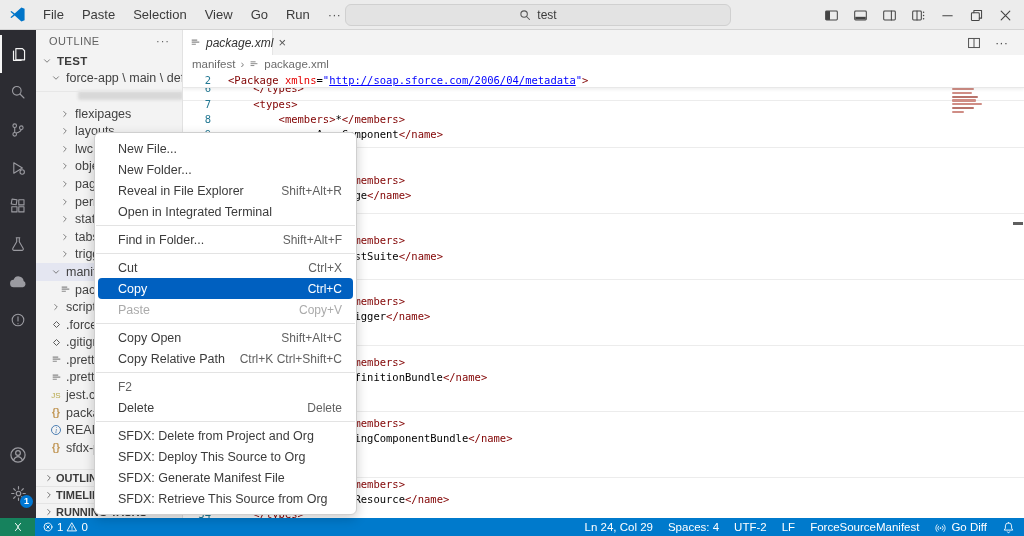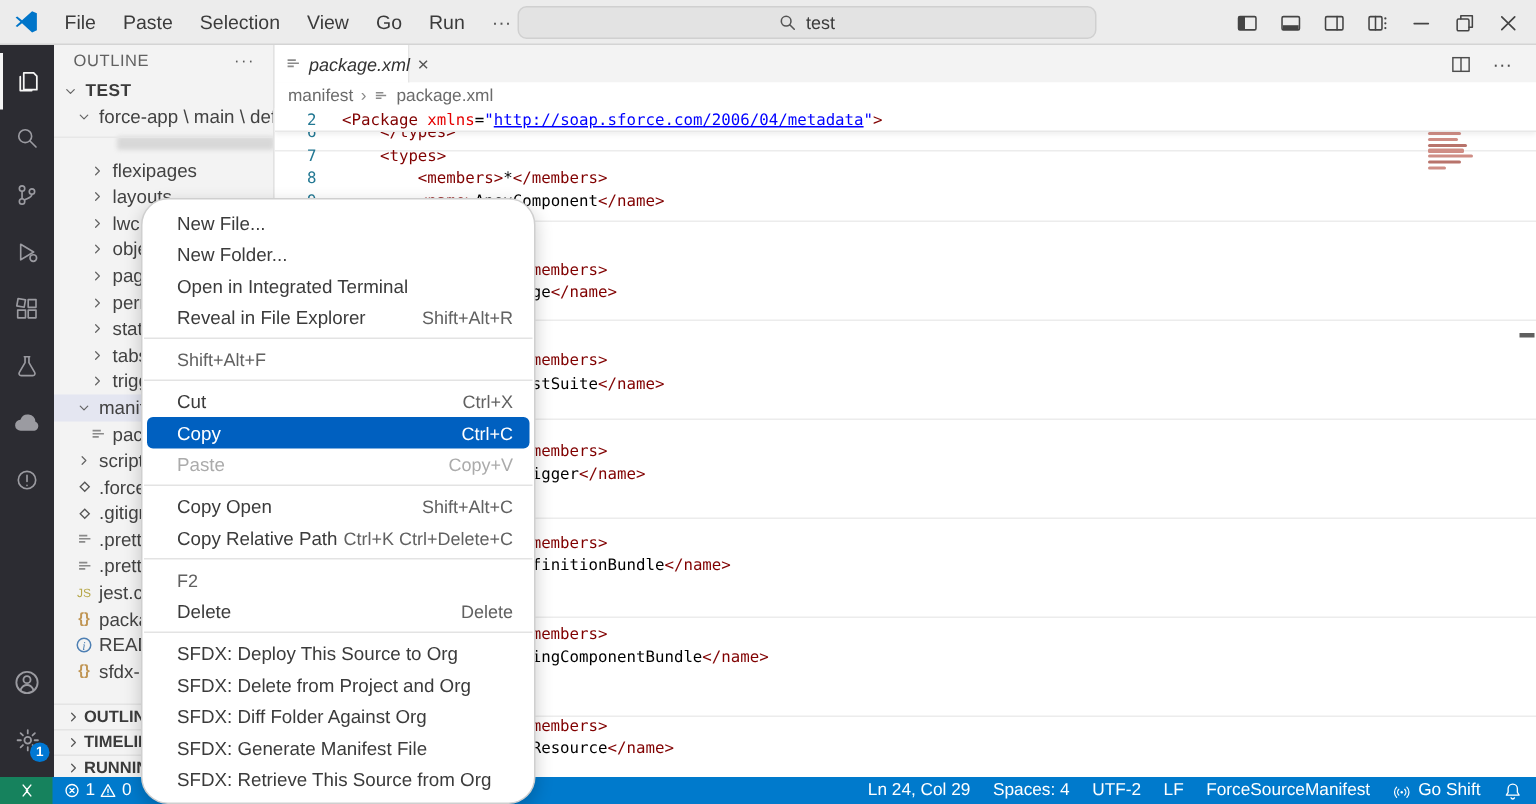--- a/index.html
+++ b/index.html
@@ -68,21 +68,21 @@
   .ruler-dash{position:absolute;right:1px;top:150px;width:10px;height:3px;background:#5f5f5f;z-index:2}
 
   
   .statusbar{position:absolute;left:0;top:518px;width:1024px;height:18px;background:#007acc;color:#fff;display:flex;align-items:center;font-size:11.5px;z-index:10}
   .remote{width:35px;height:18px;background:#16825d;display:flex;align-items:center;justify-content:center;flex:none}
   .sb-left{display:flex;align-items:center;gap:3px;padding-left:7px}
   .sb-right{margin-left:auto;display:flex;align-items:center;gap:15px;padding-right:9px}
   .sb-item{display:flex;align-items:center;gap:4px;white-space:nowrap}
 
   
-  .ctxmenu{position:absolute;left:94px;top:132px;width:263px;background:#fff;border:1px solid #cfcfcf;border-radius:18px;box-shadow:0 4px 12px rgba(0,0,0,.2);z-index:50;padding:5px 0;font-size:12.5px;color:#3b3b3b}
+  .ctxmenu{position:absolute;left:94px;top:132px;width:263px;background:#fff;border:1px solid #cfcfcf;border-radius:6px;box-shadow:0 4px 12px rgba(0,0,0,.2);z-index:50;padding:5px 0;font-size:12.5px;color:#3b3b3b}
   .cm-sep{height:1px;background:#e3e3e3;margin:3px 1px}
   .cm-item{height:21px;display:flex;align-items:center;padding:0 11px 0 20px;margin:0 3px;border-radius:4px}
   .cm-lbl{flex:1}
   .cm-sc{color:#616161;font-size:12px}
   .cm-item.hl{background:#0060c0;color:#fff}
   .cm-item.hl .cm-sc{color:#fff}
   .cm-item.dis{color:#ababab}
   .cm-item.dis .cm-sc{color:#ababab}
 </style>
 </head>
@@ -531,28 +531,29 @@
   </main>
 
   <div class="ctxmenu" id="ctxmenu">
       <div class="cm-item">
         <span class="cm-lbl">New File...</span>
       </div>
       <div class="cm-item">
         <span class="cm-lbl">New Folder...</span>
       </div>
       <div class="cm-item">
-        <span class="cm-lbl">Open in Integrated Terminal</span>
-      </div>
-      <div class="cm-item">
         <span class="cm-lbl">Reveal in File Explorer</span>
         <span class="cm-sc">Shift+Alt+R</span>
       </div>
+      <div class="cm-item">
+        <span class="cm-lbl">Open in Integrated Terminal</span>
+      </div>
       <div class="cm-sep"></div>
       <div class="cm-item">
+        <span class="cm-lbl">Find in Folder...</span>
         <span class="cm-sc">Shift+Alt+F</span>
       </div>
       <div class="cm-sep"></div>
       <div class="cm-item">
         <span class="cm-lbl">Cut</span>
         <span class="cm-sc">Ctrl+X</span>
       </div>
       <div class="cm-item hl">
         <span class="cm-lbl">Copy</span>
         <span class="cm-sc">Ctrl+C</span>
@@ -561,39 +562,36 @@
         <span class="cm-lbl">Paste</span>
         <span class="cm-sc">Copy+V</span>
       </div>
       <div class="cm-sep"></div>
       <div class="cm-item">
         <span class="cm-lbl">Copy Open</span>
         <span class="cm-sc">Shift+Alt+C</span>
       </div>
       <div class="cm-item">
         <span class="cm-lbl">Copy Relative Path</span>
-        <span class="cm-sc">Ctrl+K Ctrl+Delete+C</span>
+        <span class="cm-sc">Ctrl+K Ctrl+Shift+C</span>
       </div>
       <div class="cm-sep"></div>
       <div class="cm-item">
         <span class="cm-sc">F2</span>
       </div>
       <div class="cm-item">
         <span class="cm-lbl">Delete</span>
         <span class="cm-sc">Delete</span>
       </div>
       <div class="cm-sep"></div>
       <div class="cm-item">
+        <span class="cm-lbl">SFDX: Delete from Project and Org</span>
+      </div>
+      <div class="cm-item">
         <span class="cm-lbl">SFDX: Deploy This Source to Org</span>
-      </div>
-      <div class="cm-item">
-        <span class="cm-lbl">SFDX: Delete from Project and Org</span>
-      </div>
-      <div class="cm-item">
-        <span class="cm-lbl">SFDX: Diff Folder Against Org</span>
       </div>
       <div class="cm-item">
         <span class="cm-lbl">SFDX: Generate Manifest File</span>
       </div>
       <div class="cm-item">
         <span class="cm-lbl">SFDX: Retrieve This Source from Org</span>
       </div>
     </div>
 
   <footer class="statusbar">
@@ -636,21 +634,21 @@
         <span class="sb-item">
           <span>ForceSourceManifest</span>
         </span>
         <span class="sb-item">
           <span>
             <svg width="13" height="13" viewBox="0 0 16 16" fill="none" stroke="currentColor" stroke-width="1.1" stroke-linecap="round" stroke-linejoin="round">
               <circle cx="8" cy="8.8" r="1" fill="currentColor" stroke="none"></circle>
               <path d="M5.6 11.2a3.4 3.4 0 0 1 0-4.8M10.4 6.4a3.4 3.4 0 0 1 0 4.8M3.8 13a6 6 0 0 1 0-8.4M12.2 4.6a6 6 0 0 1 0 8.4" stroke-width="1"></path>
             </svg>
           </span>
-          <span>Go Shift</span>
+          <span>Go Diff</span>
         </span>
         <span class="sb-item">
           <span>
             <svg width="13" height="13" viewBox="0 0 16 16" fill="none" stroke="currentColor" stroke-width="1.1" stroke-linecap="round" stroke-linejoin="round">
               <path d="M8 2.2a3.8 3.8 0 0 1 3.8 3.8v2.8l1.4 2.4H2.8l1.4-2.4V6A3.8 3.8 0 0 1 8 2.2zM6.6 13.4a1.5 1.5 0 0 0 2.8 0" stroke="#fff"></path>
             </svg>
           </span>
         </span>
       </div>
   </footer>

